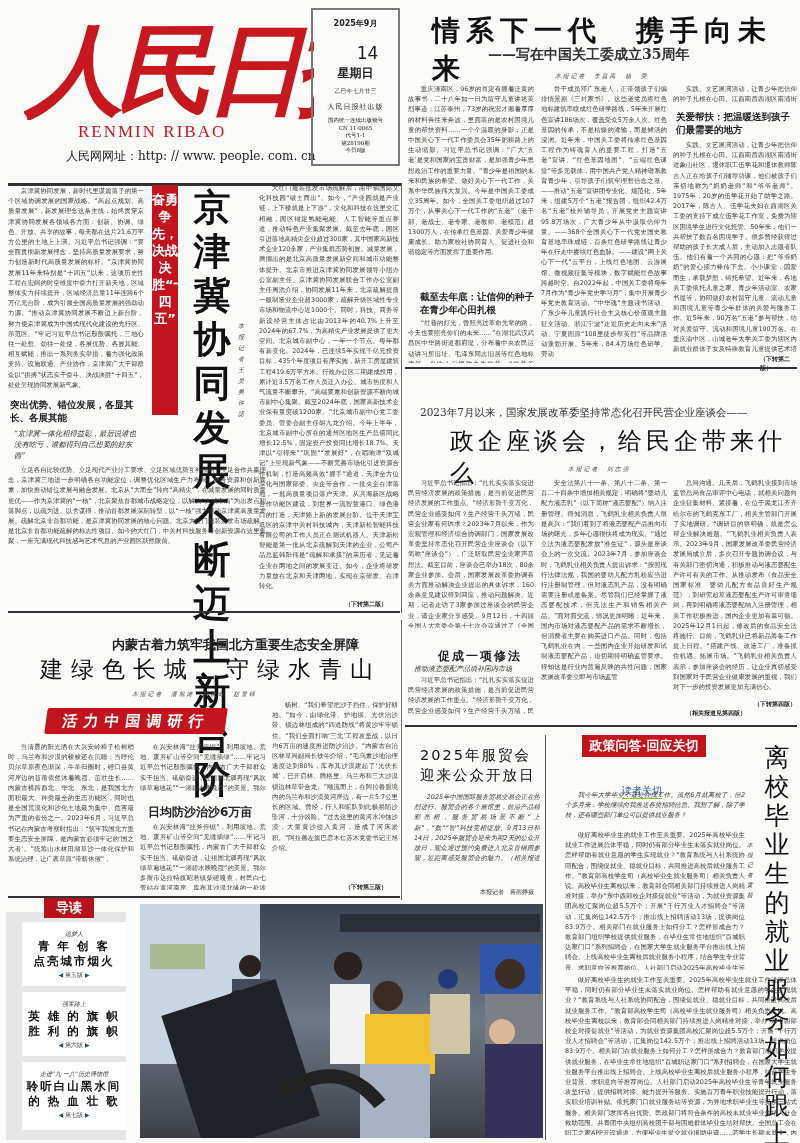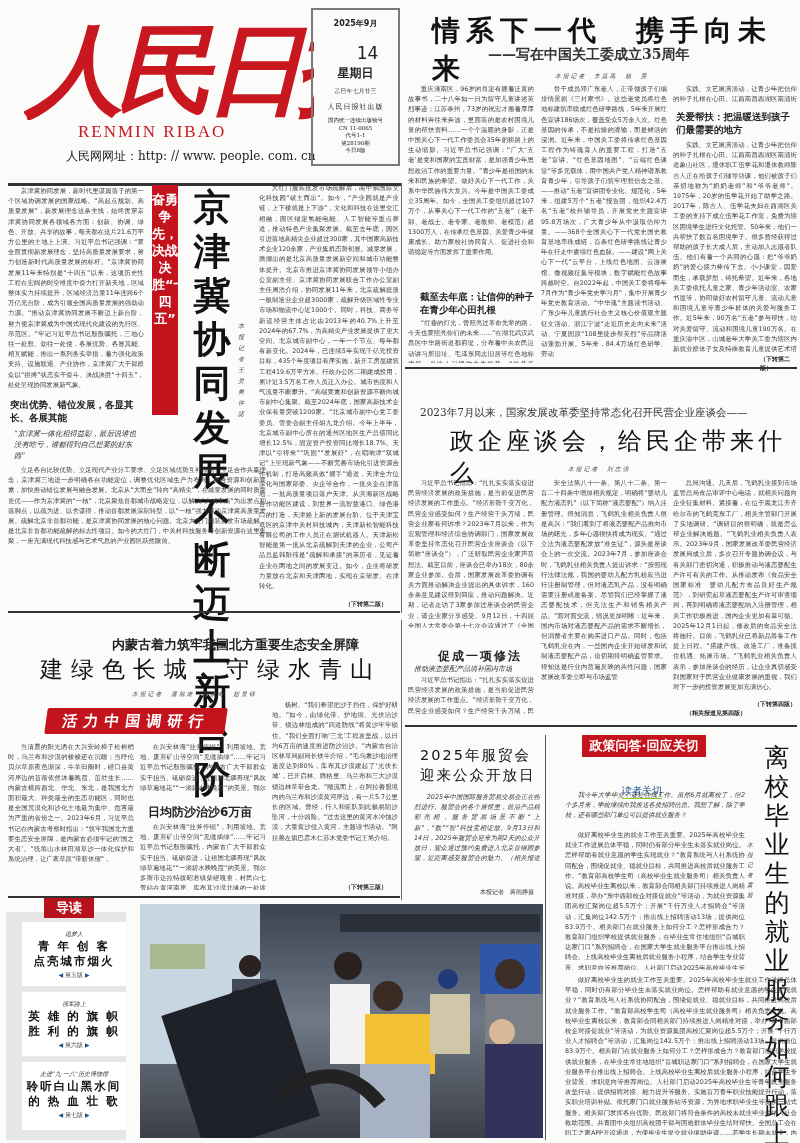--- a/index.html
+++ b/index.html
@@ -147,21 +147,21 @@
     <p>当清晨的阳光洒在大兴安岭樟子松树梢时，乌兰布和沙漠的梭梭还在沉睡；当呼伦贝尔草原夜色渐深，牛羊归圈时，磴口县黄河岸边的苜蓿依然沐着晚霞、茁壮生长……内蒙古横跨西北、华北、东北，是我国北方面积最大、种类最全的生态功能区，同时也是全国荒漠化和沙化土地最为集中、危害最为严重的省份之一。2023年6月，习近平总书记在内蒙古考察时指出：“筑牢我国北方重要生态安全屏障，是内蒙古必须牢记的‘国之大者’。”统筹山水林田湖草沙一体化保护和系统治理，让广袤草原“带薪休假”，</p>
   </div>
 <div class="abs body-text" style="left:140px;top:742px;width:126px;height:50px;overflow:hidden;">
     <p>在兴安林海“挂斧停锯”，利用坡地、荒地、废弃矿山等空间“见缝插绿”……牢记习近平总书记殷殷嘱托，内蒙古广大干部群众实干担当、砥砺奋进，让祖国北疆再现“风吹绿草遍地花”“一湖碧水映晚霞”的美景。鄂尔多斯市达拉特旗昭君镇柴磴嘎查，村民白七旁站在黄河南岸、库布其沙漠北缘的一处坡地上，望着郁郁葱葱的林带，曾经与黄沙战斗的场景浮现在眼前……数十年前，白七旁在这里种下第一棵</p>
   </div>
 <div class="abs subhead" style="left:148px;top:804px;font-size:12px;">日均防沙治沙6万亩</div>
 <div class="abs body-text" style="left:140px;top:822px;width:126px;height:68px;overflow:hidden;">
     <p>在兴安林海“挂斧停锯”，利用坡地、荒地、废弃矿山等空间“见缝插绿”……牢记习近平总书记殷殷嘱托，内蒙古广大干部群众实干担当、砥砺奋进，让祖国北疆再现“风吹绿草遍地花”“一湖碧水映晚霞”的美景。鄂尔多斯市达拉特旗昭君镇柴磴嘎查，村民白七旁站在黄河南岸、库布其沙漠北缘的一处坡地上，望着郁郁葱葱的林带，曾经与黄沙战斗的场景浮现在眼前……数十年前，白七旁在这里种下第一棵</p>
   </div>
 <div class="abs body-text" style="left:272px;top:700px;width:126px;height:180px;overflow:hidden;">
-    <p>杨树。“我们希望把沙子挡住，保护好耕地。”如今，由绿化带、护地坝、光伏治沙带、锁边林组成的“四道防线”将黄沙牢牢锁住。“我们全面打响‘三北’工程攻坚战，以日均6万亩的速度推进防沙治沙。”内蒙古自治区林草局副局长铁牛介绍，“毛乌素沙地治理速度达到80%，库布其沙漠建起了‘光伏长城’，已开启林、腾格里、乌兰布和三大沙漠锁边林草带合龙。”顺流而上，在阿拉善盟境内的乌兰布和沙漠黄河岸边，有一片5.7公里长的区域。曾经，行人和驼队到此极易陷沙坠河，十分凶险。“过去这里的黄河水冲蚀沙漠，大量黄沙侵入黄河，主题读书活动。”阿拉善左旗巴彦木仁苏木党委书记王旭介绍。</p>
+    <p>杨树。“我们希望把沙子挡住，保护好耕地。”如今，由绿化带、护地坝、光伏治沙带、锁边林组成的“四道防线”将黄沙牢牢锁住。“我们全面打响‘三北’工程攻坚战，以日均6万亩的速度推进防沙治沙。”内蒙古自治区林草局副局长铁牛介绍，“毛乌素沙地治理速度达到80%，库布其沙漠建起了‘光伏长城’，已开启林、腾格里、乌兰布和三大沙漠锁边林草带合龙。”顺流而上，在阿拉善盟境内的乌兰布和沙漠黄河岸边，有一片5.7公里长的区域。曾经，行人和驼队到此极易陷沙坠河，十分凶险。“过去这里的黄河水冲蚀沙漠，大量黄沙侵入黄河，造成了河床淤积。”阿拉善左旗巴彦木仁苏木党委书记王旭介绍。</p>
   </div>
 <div class="abs" style="left:345px;top:883px;font-size:6px;font-weight:bold;">（下转第三版）</div>
 <div class="rule" style="left:8px;top:896px;width:392px;height:1.5px;"></div>
 <div class="rule" style="left:401px;top:620px;width:1px;height:280px;background:#666;"></div>
 
 <div class="abs h-big" style="left:420px;top:745px;width:120px;font-size:14.5px;line-height:20px;font-weight:normal;letter-spacing:2px;">2025年服贸会迎来公众开放日</div>
 <div class="abs body-text" style="left:414px;top:792px;width:126px;height:72px;overflow:hidden;font-style:italic;">
     <p>2025年中国国际服务贸易交易会正在热烈进行。服贸会的各个展馆里，前沿产品精彩亮相，服务贸易场景不断“上新”，“数”“智”科技竞相绽放。9月13日和14日，2025年服贸会迎来为期2天的公众开放日，观众通过预约免费进入北京首钢园参观，近距离感受服贸会的魅力。（相关报道见第二、三版）图为9月13日，观众在体育服务专题展区体验智能单车。</p>
   </div>
 <div class="abs" style="left:480px;top:888px;font-size:6px;color:#333;">本报记者　蒋雨婷摄</div>

